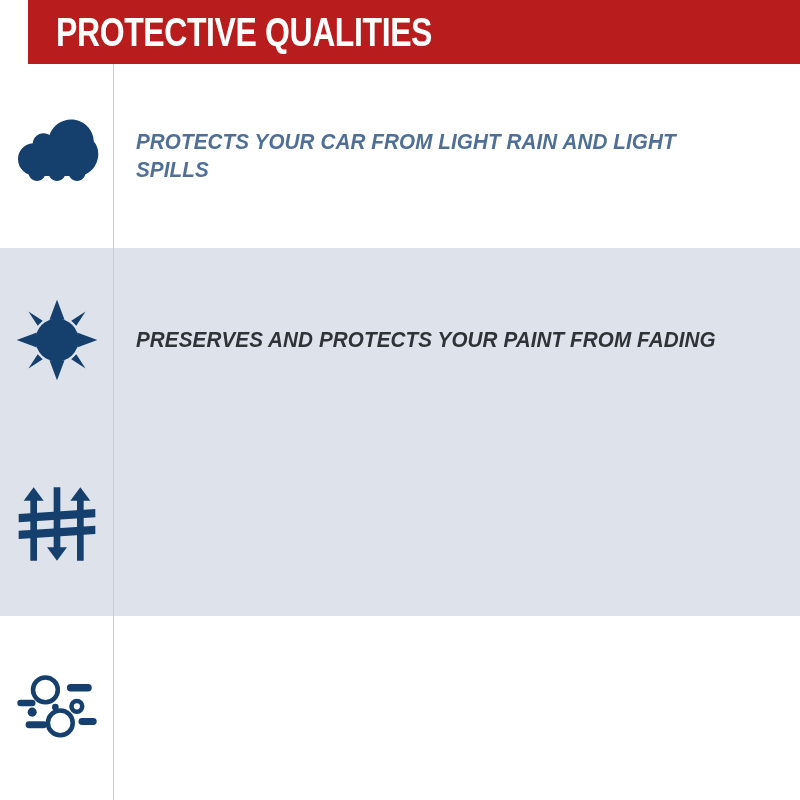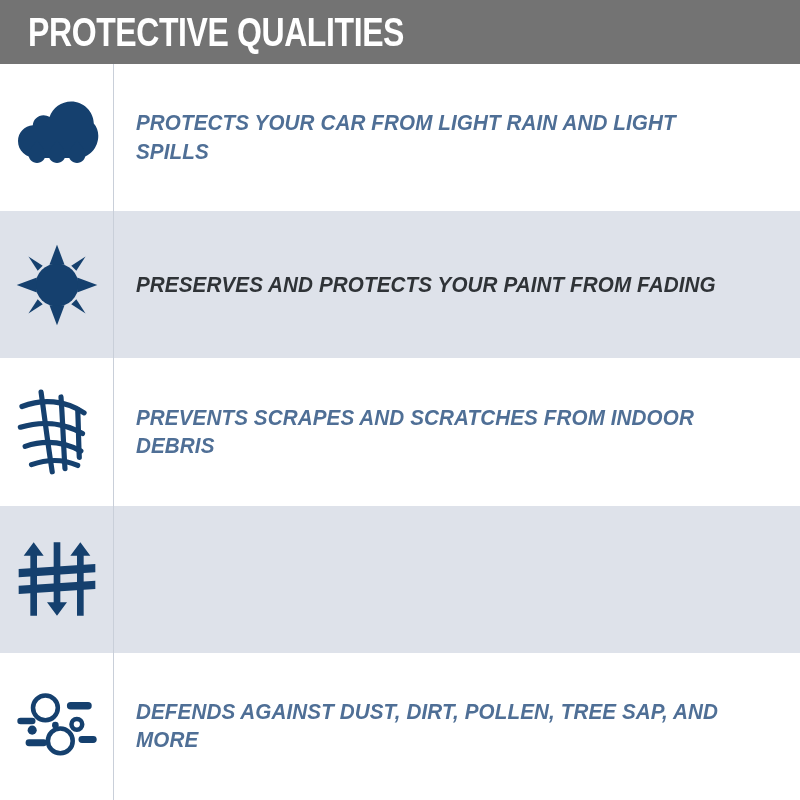--- a/index.html
+++ b/index.html
@@ -16,25 +16,26 @@
     width: 800px;
     height: 800px;
     display: flex;
     flex-direction: column;
     background: #ffffff;
   }
 
   
   .header-bar {
     height: 64px;
-    background: #737373;
+    background: #b91c1c;
     display: flex;
     align-items: center;
     padding-left: 28px;
     flex: 0 0 64px;
+    margin-left: 28px;
   }
   .header-title {
     color: #ffffff;
     font-family: "Liberation Sans Narrow", "Liberation Sans", sans-serif;
     font-size: 40px;
     font-weight: bold;
     letter-spacing: -0.5px;
     line-height: 1;
     transform: scaleX(0.80);
     transform-origin: left center;
@@ -147,42 +148,20 @@
               <polygon points="84,84 73,67 67,73"></polygon>
             </g>
           </svg>
         </span>
       </div>
       <div class="text-cell">
         <div class="row-text text-dark">PRESERVES AND PROTECTS YOUR PAINT FROM FADING</div>
       </div>
     </div>
 
-    <div class="row bg-white">
-      <div class="icon-cell">
-        <span>
-          <svg class="icon-svg" width="80" height="86" viewBox="0 0 100 108" aria-hidden="true">
-            <g fill="none" stroke="#15406e" stroke-width="6.5" stroke-linecap="round">
-
-              <path d="M30 4 C34 32 38 66 44 104"></path>
-              <path d="M55 10 C57 36 58 68 60 100"></path>
-              <path d="M76 26 C77 46 77 66 78 86"></path>
-
-              <path d="M6 22 C32 12 60 14 84 30"></path>
-              <path d="M4 48 C30 40 58 42 82 56"></path>
-              <path d="M10 72 C34 64 58 66 80 78"></path>
-              <path d="M18 95 C38 88 58 88 76 96"></path>
-            </g>
-          </svg>
-        </span>
-      </div>
-      <div class="text-cell">
-        <div class="row-text text-blue">PREVENTS SCRAPES AND SCRATCHES FROM INDOOR DEBRIS</div>
-      </div>
-    </div>
 
     <div class="row bg-tint">
       <div class="icon-cell">
         <span>
           <svg class="icon-svg" width="84" height="80" viewBox="0 0 100 96" aria-hidden="true">
             <g fill="#15406e">
 
               <polygon points="22,4 34,20 26,20 26,92 18,92 18,20 10,20"></polygon>
 
               <polygon points="50,92 62,76 54,76 54,4 46,4 46,76 38,76"></polygon>
@@ -210,20 +189,17 @@
               <circle cx="22" cy="53" r="5.5"></circle>
               <circle cx="50" cy="47" r="4"></circle>
               <rect x="4" y="38" width="22" height="8" rx="4"></rect>
               <rect x="64" y="19" width="30" height="9" rx="4.5"></rect>
               <rect x="14" y="64" width="26" height="8.5" rx="4.2"></rect>
               <rect x="78" y="60" width="22" height="8.5" rx="4.2"></rect>
             </g>
           </svg>
         </span>
       </div>
-      <div class="text-cell">
-        <div class="row-text text-blue">DEFENDS AGAINST DUST, DIRT, POLLEN, TREE SAP, AND MORE</div>
-      </div>
     </div>
 
 
   </div>
 </div>
 
 </body></html>

